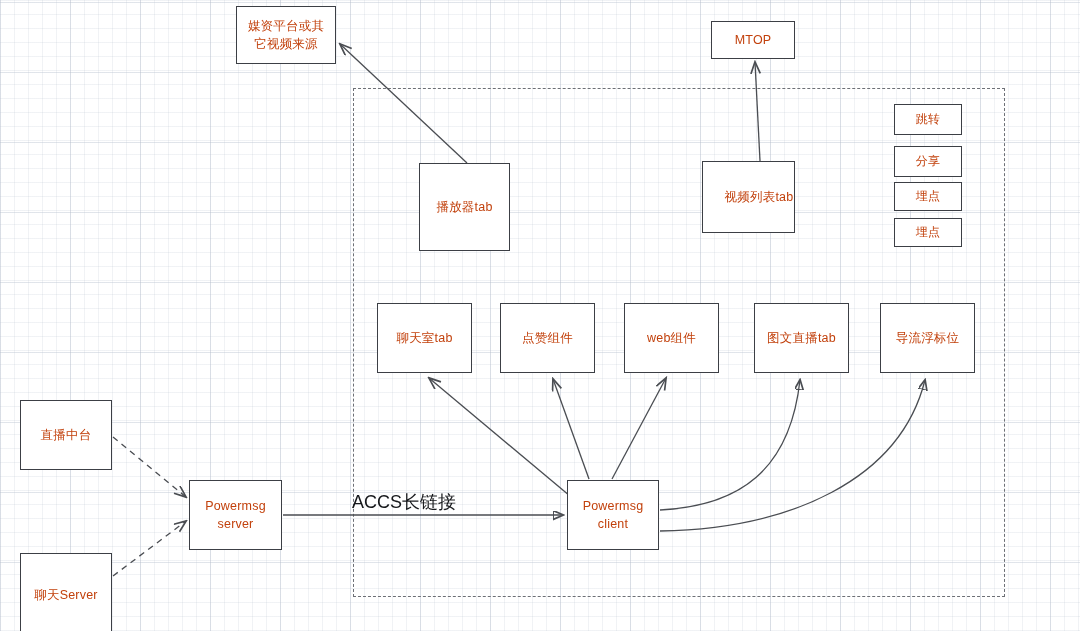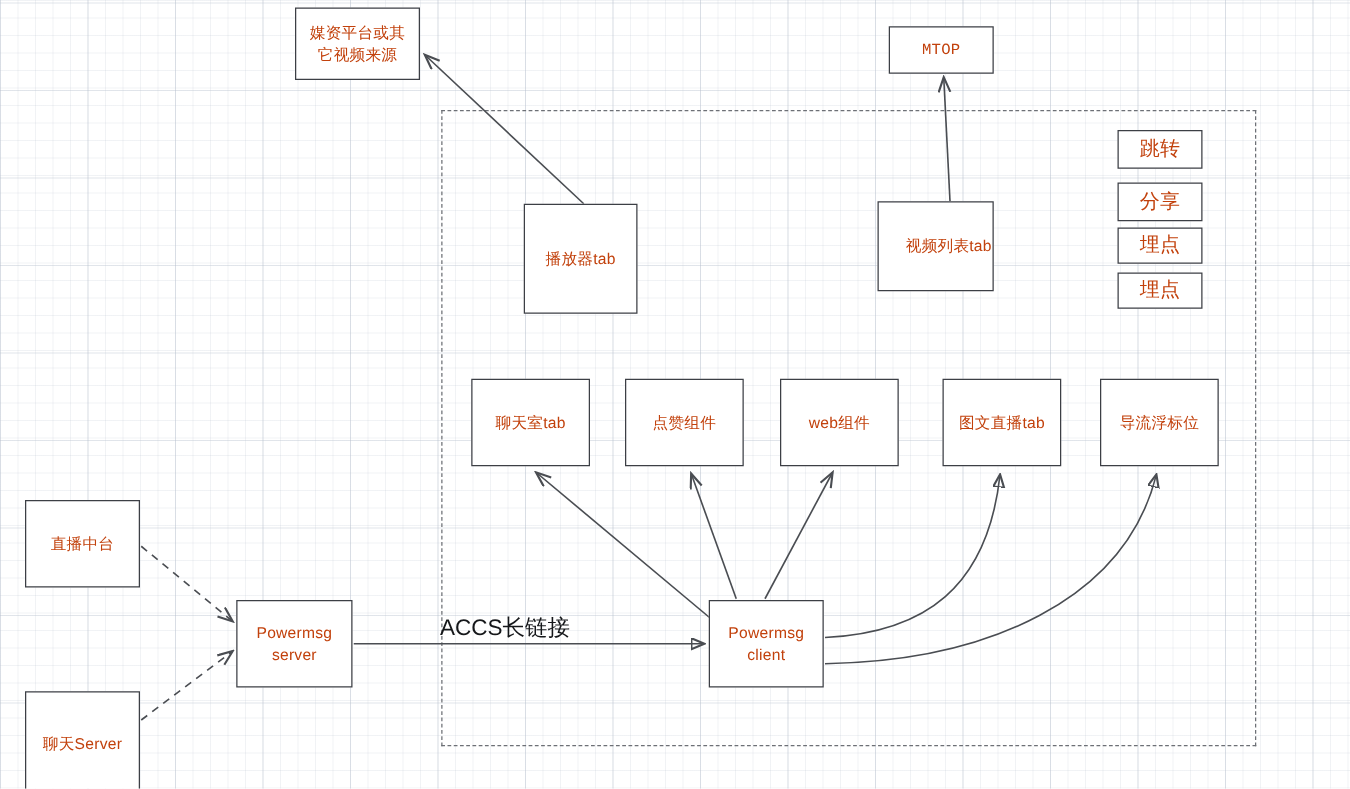--- a/index.html
+++ b/index.html
@@ -30,21 +30,21 @@
     align-items:center;
     justify-content:center;
     text-align:center;
     color:#c2410c;
     font-size:12.5px;
     line-height:1.45;
     letter-spacing:0.2px;
     white-space:pre-line;
     z-index:3;
   }
-  .box.small{font-size:16px;}
+  .box.small{font-size:12px;}
   .group-frame{
     position:absolute;
     box-sizing:border-box;
     border:1.4px dashed #6d7076;
     background:transparent;
     z-index:1;
   }
   .edge-label{
     position:absolute;
     font-size:18px;
@@ -102,21 +102,21 @@
     <line x1="612" y1="479" x2="666" y2="378" marker-end="url(#ah)"></line>
 
     <path d="M660,510 C740,506 790,470 800,380" marker-end="url(#ahf)"></path>
 
     <path d="M660,531 C790,529 900,480 925,380" marker-end="url(#ahf)"></path>
   </svg>
 
   <div class="box" style="left:236px;top:6px;width:100px;height:58px;">媒资平台或其
 它视频来源</div>
 
-  <div class="box" style="left:711px;top:21px;width:84px;height:38px;font-family:Liberation Mono, monospace;">MTOP</div>
+  <div class="box" style="left:711px;top:21px;width:84px;height:38px;">MTOP</div>
 
   <div class="box" style="left:419px;top:163px;width:91px;height:88px;">播放器tab</div>
 
   <div class="box" style="left:702px;top:161px;width:93px;height:72px;padding-left:21px;">视频列表tab</div>
 
   <div class="box small" style="left:894px;top:104px;width:68px;height:31px;">跳转</div>
 
   <div class="box small" style="left:894px;top:146px;width:68px;height:31px;font-family:Liberation Serif, serif;">分享</div>
 
   <div class="box small" style="left:894px;top:182px;width:68px;height:29px;">埋点</div>

